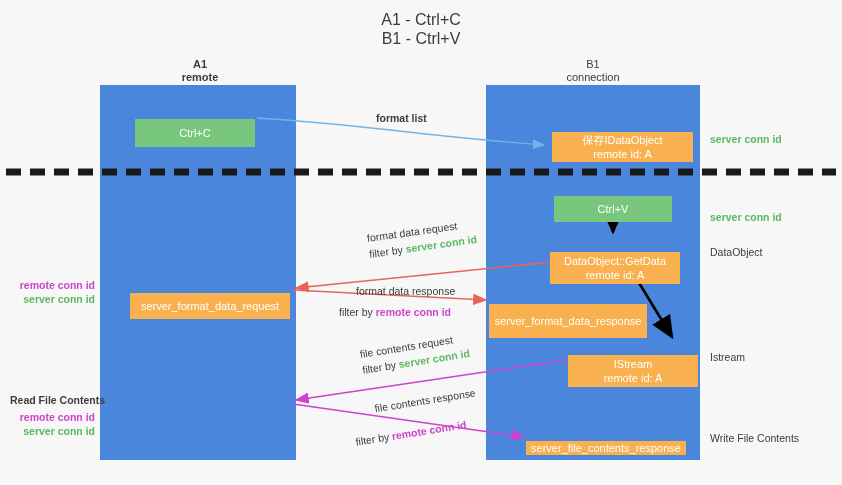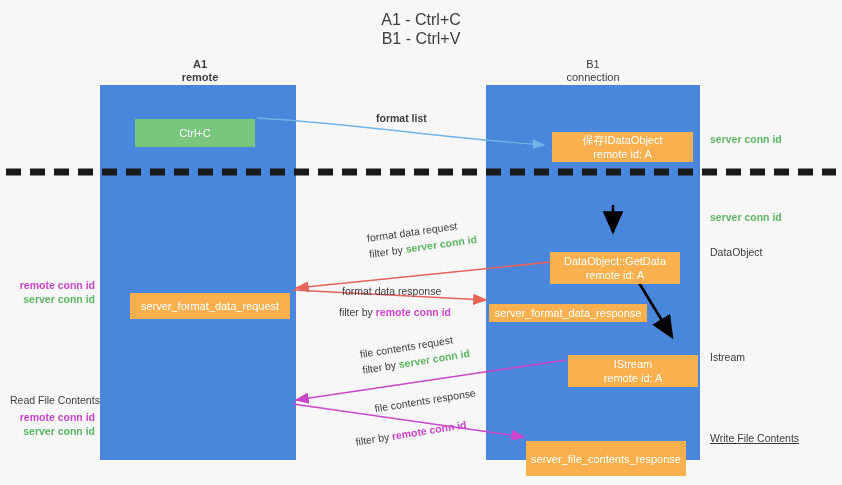--- a/index.html
+++ b/index.html
@@ -152,79 +152,82 @@
 
   <div class="node green" style="left:135px; top:103px; width:120px; height:28px;">
     <span class="l1">Ctrl+C</span>
   </div>
 
   <div class="node orange" style="left:552px; top:116px; width:141px; height:30px;">
     <span class="l1">保存IDataObject</span>
     <span class="l2">remote id: A</span>
   </div>
 
+  <div class="node green" style="left:554px; top:180px; width:118px; height:26px;">
+    <span class="l1">Ctrl+V</span>
+  </div>
 
   <div class="node orange" style="left:550px; top:236px; width:130px; height:32px;">
     <span class="l1">DataObject::GetData</span>
     <span class="l2">remote id: A</span>
   </div>
 
   <div class="node orange" style="left:130px; top:277px; width:160px; height:26px;">
     <span class="l1">server_format_data_request</span>
   </div>
 
-  <div class="node orange" style="left:489px; top:288px; width:158px; height:18px;">
+  <div class="node orange" style="left:489px; top:288px; width:158px; height:34px;">
     <span class="l1">server_format_data_response</span>
   </div>
 
   <div class="node orange" style="left:568px; top:339px; width:130px; height:32px;">
     <span class="l1">IStream</span>
     <span class="l2">remote id: A</span>
   </div>
 
 
-  <div class="node orange" style="left:526px; top:425px; width:160px; height:35px;">
+  <div class="node orange" style="left:526px; top:425px; width:160px; height:14px;">
     <span class="l1">server_file_contents_response</span>
   </div>
 
   <div class="lbl" style="left:376px; top:111px;font-weight:bold;">format list</div>
 
   <div class="abs rot-a" style="left:368px; top:231px;">
     <div class="lbl" style="position:relative; left:0; top:0;">format data request</div>
     <div class="lbl" style="position:relative; left:0; top:2px;"><span>filter by </span><span class="green-t">server conn id</span></div>
   </div>
 
-  <div class="lbl" style="left:342px; top:284px;">format data response</div>
+  <div class="lbl" style="left:356px; top:284px;">format data response</div>
   <div class="lbl" style="left:339px; top:305px;"><span>filter by </span><span class="magenta-t">remote conn id</span></div>
 
   <div class="abs rot-b" style="left:361px; top:347px;">
     <div class="lbl" style="position:relative; left:0; top:0;">file contents request</div>
     <div class="lbl" style="position:relative; left:0; top:2px;"><span>filter by </span><span class="green-t">server conn id</span></div>
   </div>
 
   <div class="abs rot-b" style="left:352px; top:405px;">
     <div class="lbl" style="position:relative; left:24px; top:0;">file contents response</div>
     <div class="lbl" style="position:relative; left:0; top:16px;"><span>filter by </span><span class="magenta-t">remote conn id</span></div>
   </div>
 
   <div class="side-lbl green-t" style="left:710px; top:132px;">server conn id</div>
 
   <div class="side-lbl green-t" style="left:710px; top:210px;">server conn id</div>
 
   <div class="side-lbl plain" style="left:710px; top:245px;">DataObject</div>
 
   <div class="side-lbl plain" style="left:710px; top:350px;">Istream</div>
 
-  <div class="side-lbl plain" style="left:710px; top:431px;text-decoration:underline;">Write File Contents</div>
+  <div class="side-lbl plain" style="left:710px; top:431px;">Write File Contents</div>
 
   <div class="abs" style="left:10px; top:278px; width:85px; text-align:right;">
     <div class="side-lbl magenta-t" style="position:relative; left:0; top:0; width:85px; text-align:right;">remote conn id</div>
     <div class="side-lbl green-t" style="position:relative; left:0; top:0; width:85px; text-align:right;">server conn id</div>
   </div>
 
-  <div class="side-lbl plain" style="left:10px; top:393px; width:85px; text-align:center;">Read File Contents</div>
+  <div class="side-lbl plain" style="left:10px; top:393px; width:85px; text-align:center;font-weight:bold;">Read File Contents</div>
 
   <div class="abs" style="left:10px; top:410px; width:85px;">
     <div class="side-lbl magenta-t" style="position:relative; left:0; top:0; width:85px; text-align:right;">remote conn id</div>
     <div class="side-lbl green-t" style="position:relative; left:0; top:0; width:85px; text-align:right;">server conn id</div>
   </div>
 
 </div>
 
 </body></html>

